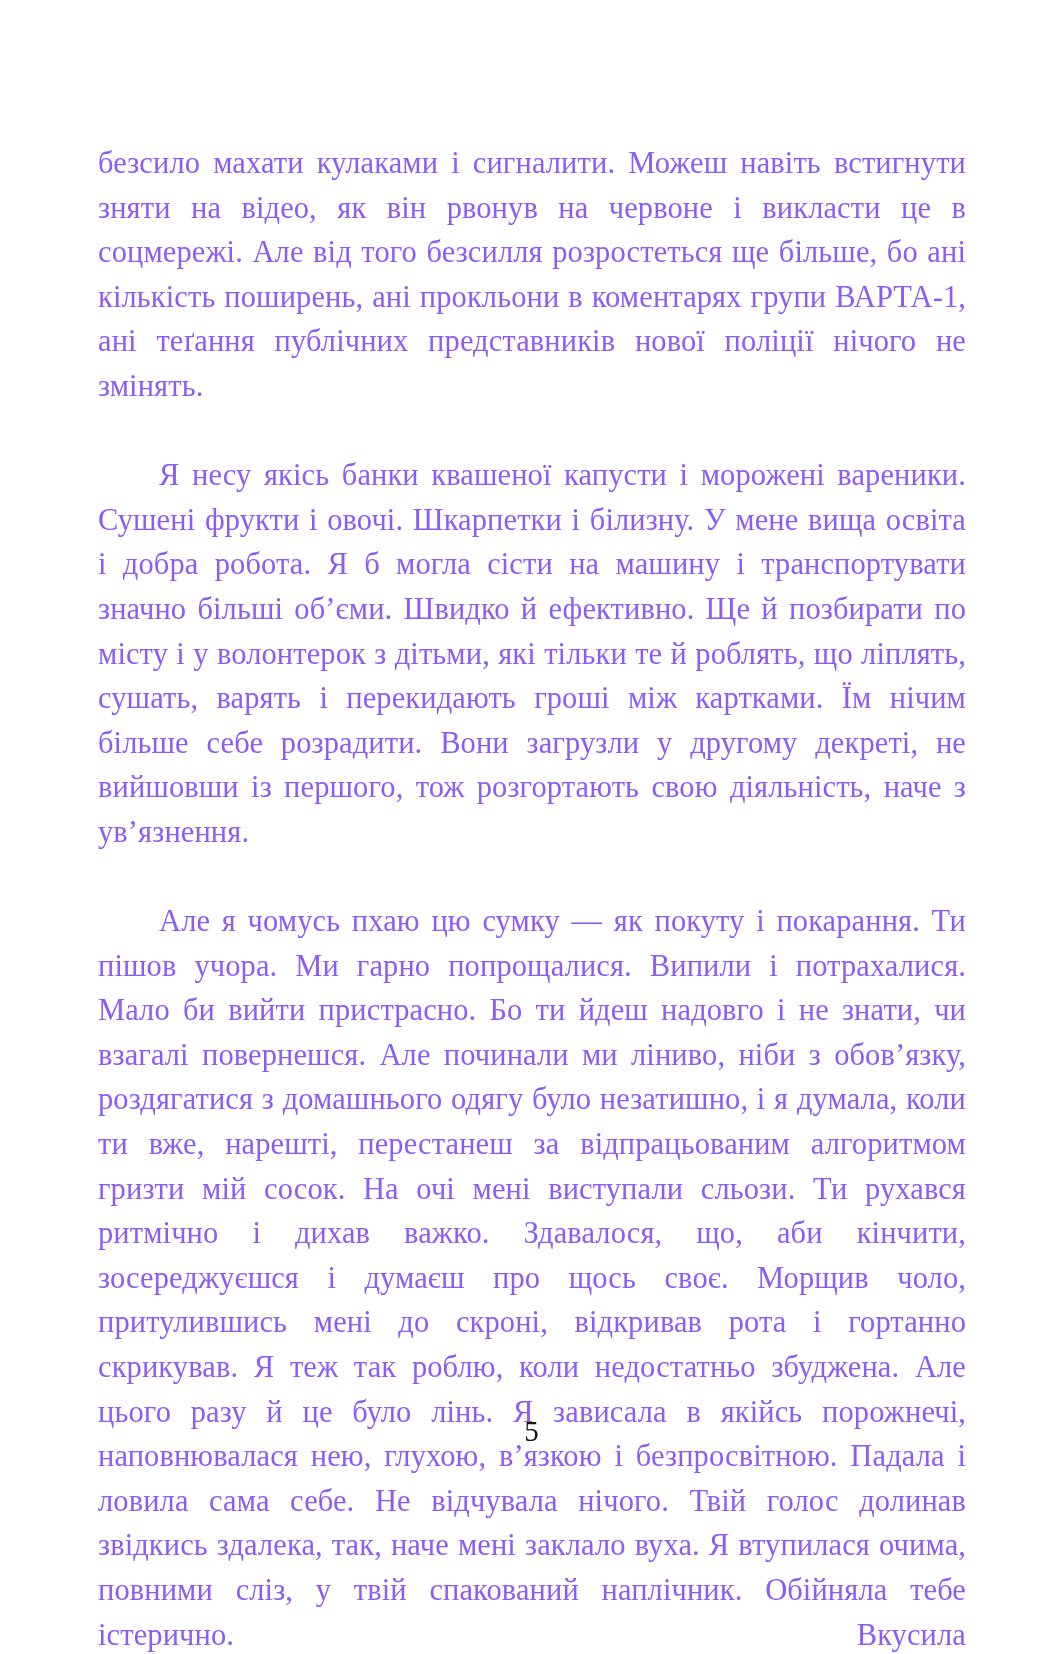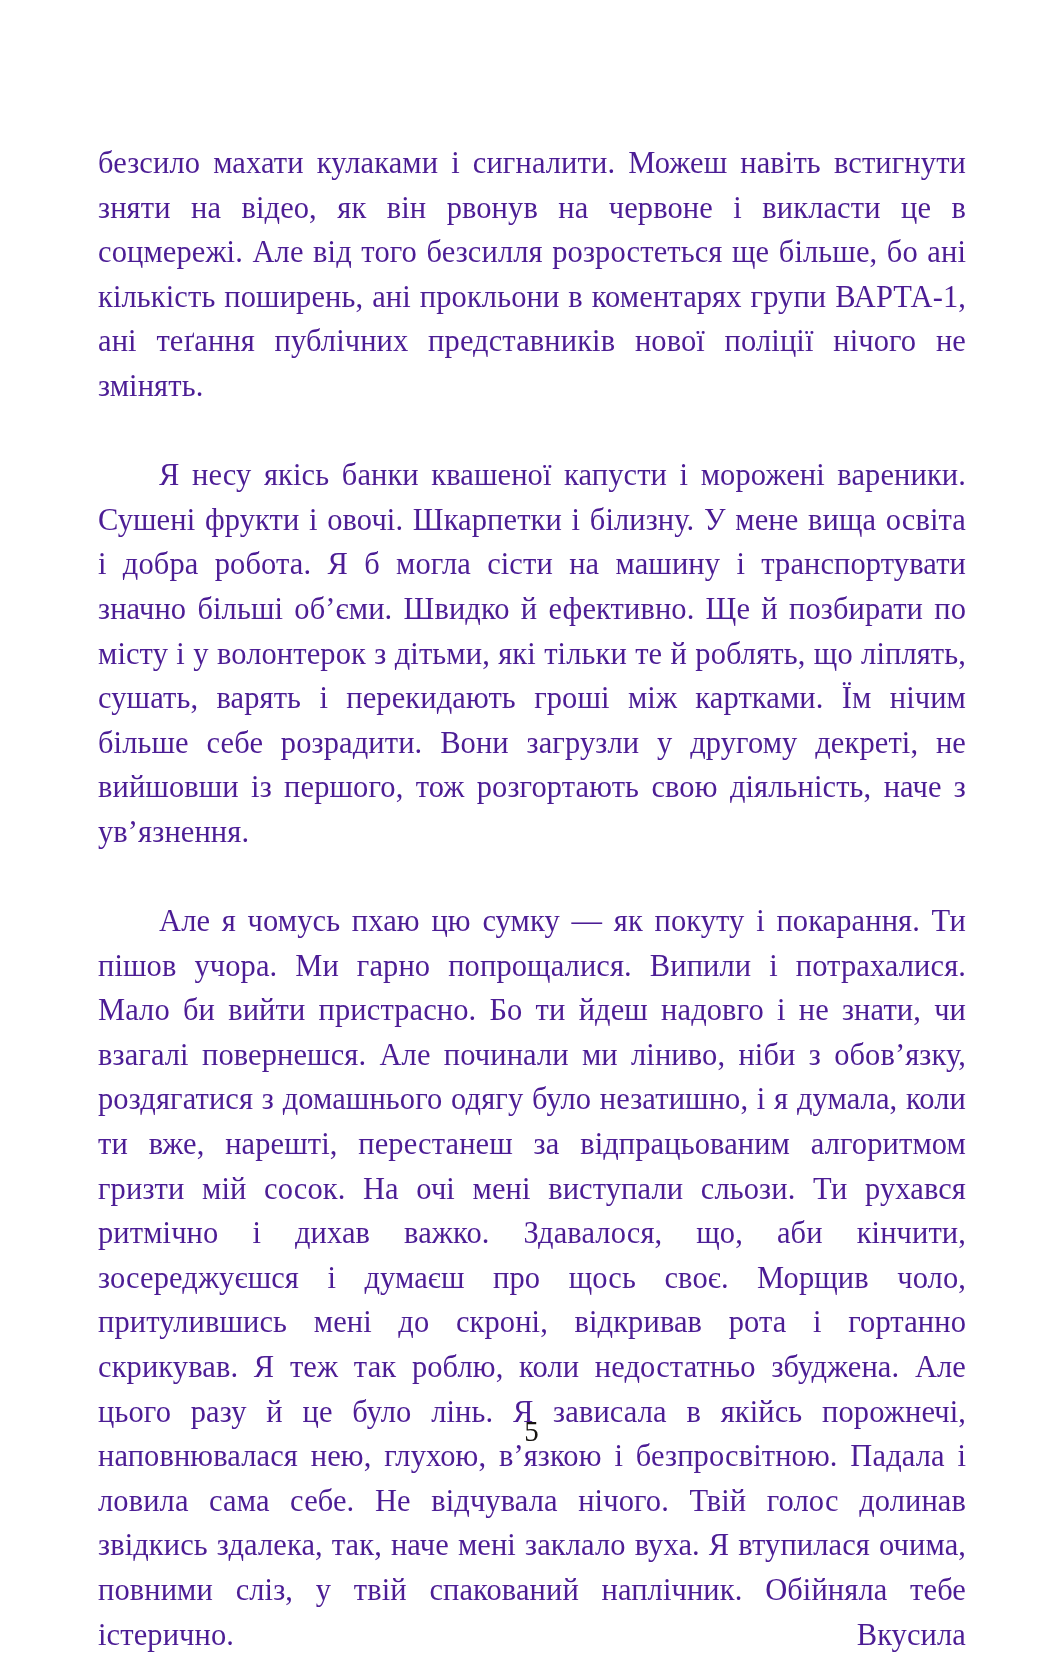--- a/index.html
+++ b/index.html
@@ -24,21 +24,21 @@
     left: 98px;
     top: 141px;
     width: 868px;
   }
 
   .para {
     margin: 0;
     font-family: "Liberation Serif", "DejaVu Serif", serif;
     font-size: 30.5px;
     line-height: 44.6px;
-    color: #4c1d95;
+    color: #8b5cf6;
     text-align: justify;
     text-justify: inter-word;
     -webkit-hyphens: none;
     hyphens: none;
     word-spacing: 0.01em;
     letter-spacing: 0.1px;
   }
 
   .para.indent {
     text-indent: 2.0em;

